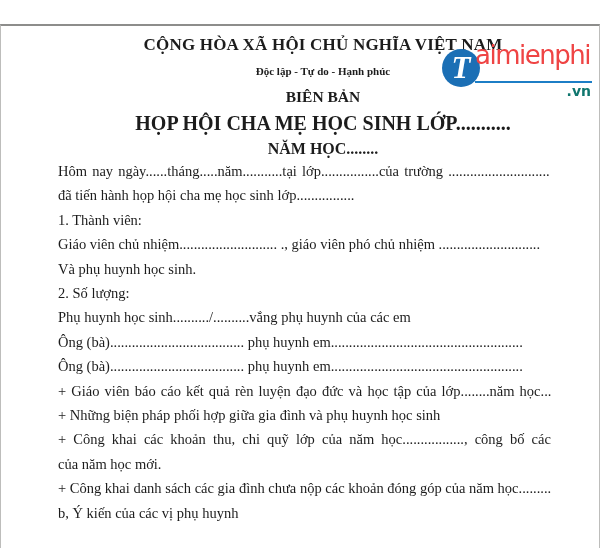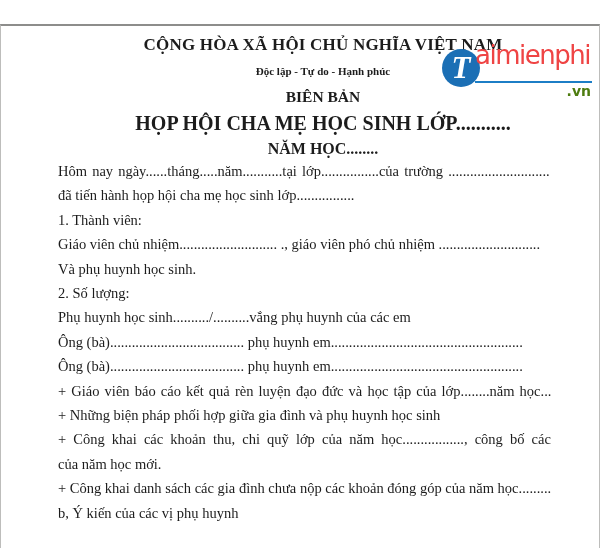--- a/index.html
+++ b/index.html
@@ -52,21 +52,21 @@
   .logo-word {
     position: absolute; left: 33px; top: -1px;
     font-family: "DejaVu Sans", "Liberation Sans", sans-serif;
     font-size: 26px; letter-spacing: -1.5px;
     color: #ef4444;
   }
   .logo-line { position: absolute; left: 33px; right: 0; top: 40px; height: 2px; background: #1c7ec6; }
   .logo-vn {
     position: absolute; right: 1px; top: 42px;
     font-family: "DejaVu Sans", "Liberation Sans", sans-serif;
-    font-weight: bold; font-size: 14px; color: #4d7c0f;
+    font-weight: bold; font-size: 14px; color: #0f766e;
   }
 
   
   .doc-body {
     position: absolute;
     top: 133px; left: 57px; right: 48px;
     font-size: 14.5px;
   }
   .line { line-height: 24.4px; white-space: nowrap; overflow: hidden; }
   .ws1 { word-spacing: 1.5px; }

